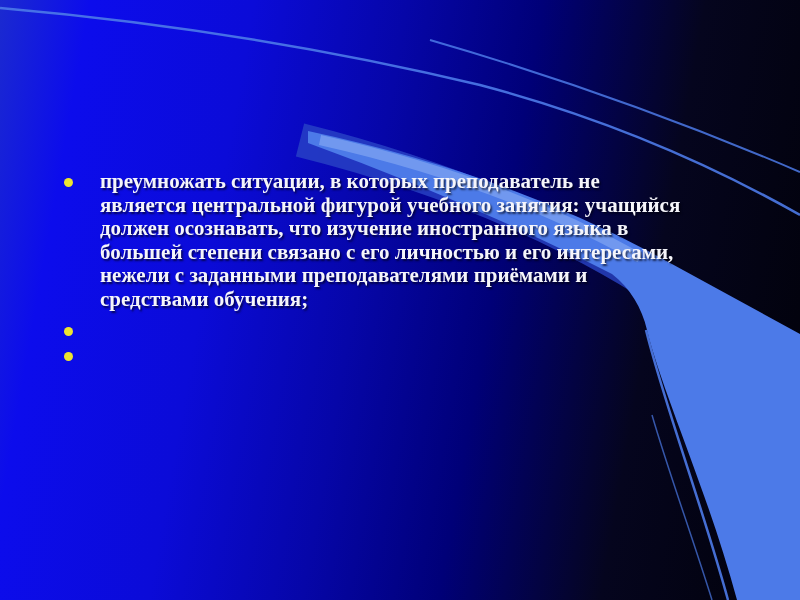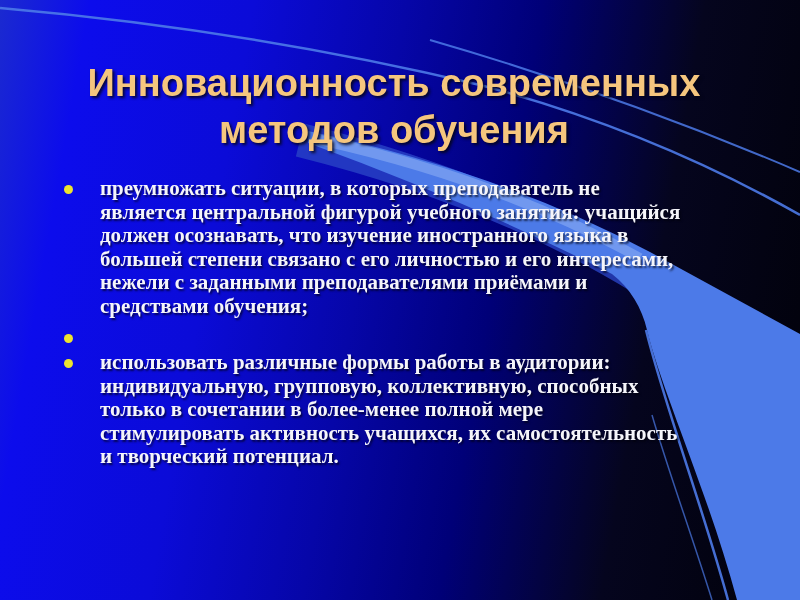--- a/index.html
+++ b/index.html
@@ -25,21 +25,21 @@
     font-family:"Liberation Sans", sans-serif;
     font-weight:bold;
     font-size:38px;
     line-height:47px;
     color:var(--title-color);
     white-space:pre-line;
     text-shadow:2px 2px 3px rgba(5,5,20,0.85);
   }
   .bullets{
     position:absolute;
-    top:177px;left:64px;width:706px;
+    top:170px;left:64px;width:706px;
   }
   .bullet-item{
     display:flex;
     align-items:flex-start;
     gap:27px;
     margin-bottom:8px;
   }
   .bullet-dot{
     flex:0 0 auto;
     width:9px;height:9px;
@@ -78,39 +78,32 @@
     <path d="M 320,140 Q 500,180 640,258" fill="none" stroke="var(--swoosh-core)" stroke-width="10" opacity="0.75"></path>
 
     <path d="M 0,8 Q 250,30 480,85 Q 650,130 800,215" fill="none" stroke="var(--swoosh)" stroke-width="2.5" opacity="0.9"></path>
 
     <path d="M 430,40 Q 620,95 800,172" fill="none" stroke="var(--swoosh)" stroke-width="2" opacity="0.85"></path>
 
     <path d="M 728,600 C 702,505 663,400 646,330" fill="none" stroke="var(--swoosh)" stroke-width="2.5" opacity="0.9"></path>
     <path d="M 712,600 C 690,530 668,470 652,415" fill="none" stroke="var(--swoosh)" stroke-width="1.5" opacity="0.7"></path>
   </svg>
 
-  <div class="title">Инновационность современных
-методов обучения</div>
 
   <div class="bullets">
     <div class="bullet-item">
       <span class="bullet-dot"></span>
       <div class="bullet-text">преумножать ситуации, в которых преподаватель не
 является центральной фигурой учебного занятия: учащийся
 должен осознавать, что изучение иностранного языка в
 большей степени связано с его личностью и его интересами,
 нежели с заданными преподавателями приёмами и
 средствами обучения;</div>
     </div>
     <div class="bullet-item">
       <span class="bullet-dot"></span>
     </div>
     <div class="bullet-item">
       <span class="bullet-dot"></span>
-      <div class="bullet-text">использовать различные формы работы в аудитории:
-индивидуальную, групповую, коллективную, способных
-только в сочетании в более-менее полной мере
-стимулировать активность учащихся, их самостоятельность
-и творческий потенциал.</div>
     </div>
   </div>
 
 </div>
 
 </body></html>

